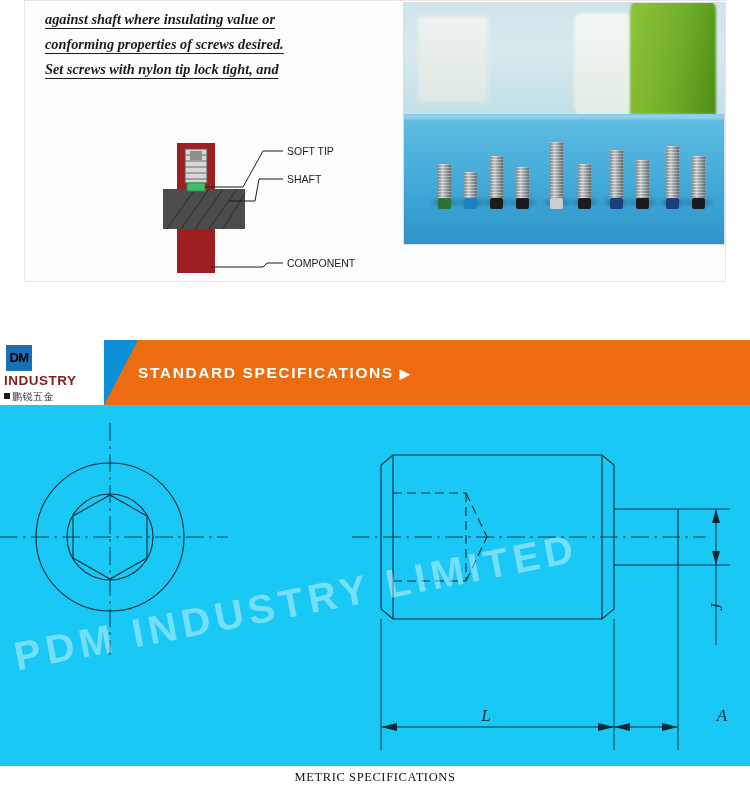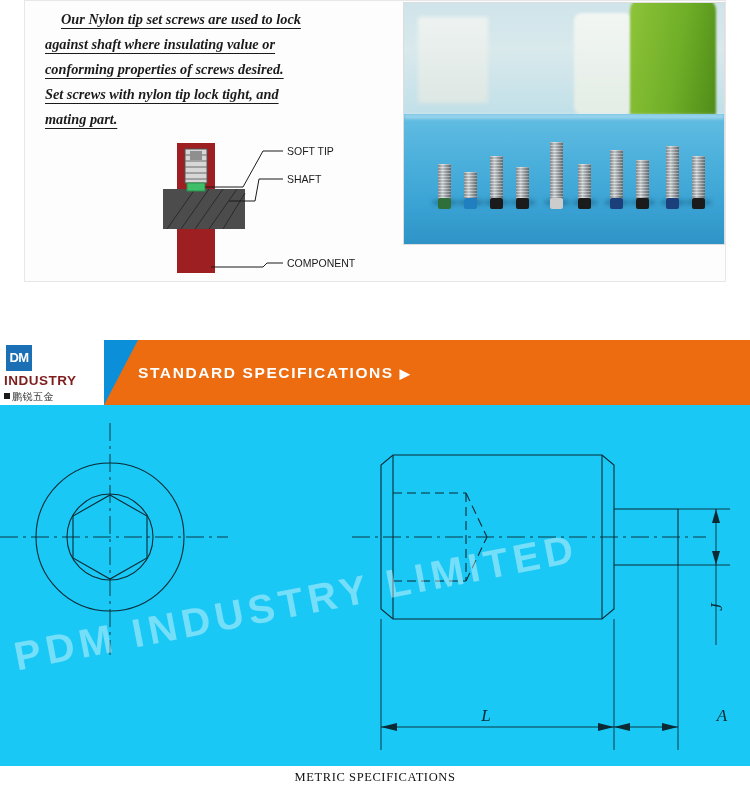--- a/index.html
+++ b/index.html
@@ -130,21 +130,21 @@
     position: absolute;
     left: 0; top: 0;
     width: 104px; height: 65px;
     background: #ffffff;
   }
   #logo-dm {
     position: absolute;
     left: 6px; top: 5px;
     width: 26px; height: 26px;
     background: #1b6fb5;
-    color: #ffffff;
+    color: #000000;
     font-weight: bold;
     font-size: 13px;
     line-height: 26px;
     text-align: center;
     letter-spacing: -0.5px;
   }
   #logo-industry {
     position: absolute;
     left: 4px; top: 33px;
     font-weight: bold;
@@ -243,25 +243,23 @@
     background: #ffffff;
   }
 </style>
 </head>
 <body>
 
 <div id="top-panel">
   <div id="top-card">
 
     <div id="desc-text">
-      <p><span class="indent"></span><span>Our Nylon tip set screws are used to lock</span></p>
       <p><span>against shaft where insulating value or</span></p>
       <p><span>conforming properties of screws desired.</span></p>
       <p><span>Set screws with nylon tip lock tight, and</span></p>
-      <p><span>mating part.</span></p>
     </div>
 
     <svg id="schematic" viewBox="0 0 240 140">
 
       <rect x="22" y="2" width="38" height="130" fill="#9d1f22"></rect>
 
       <g>
         <rect x="8" y="48" width="82" height="40" fill="#4c4c4c"></rect>
         <g stroke="#2a2a2a" stroke-width="1">
           <line x1="12" y1="88" x2="40" y2="48"></line>

